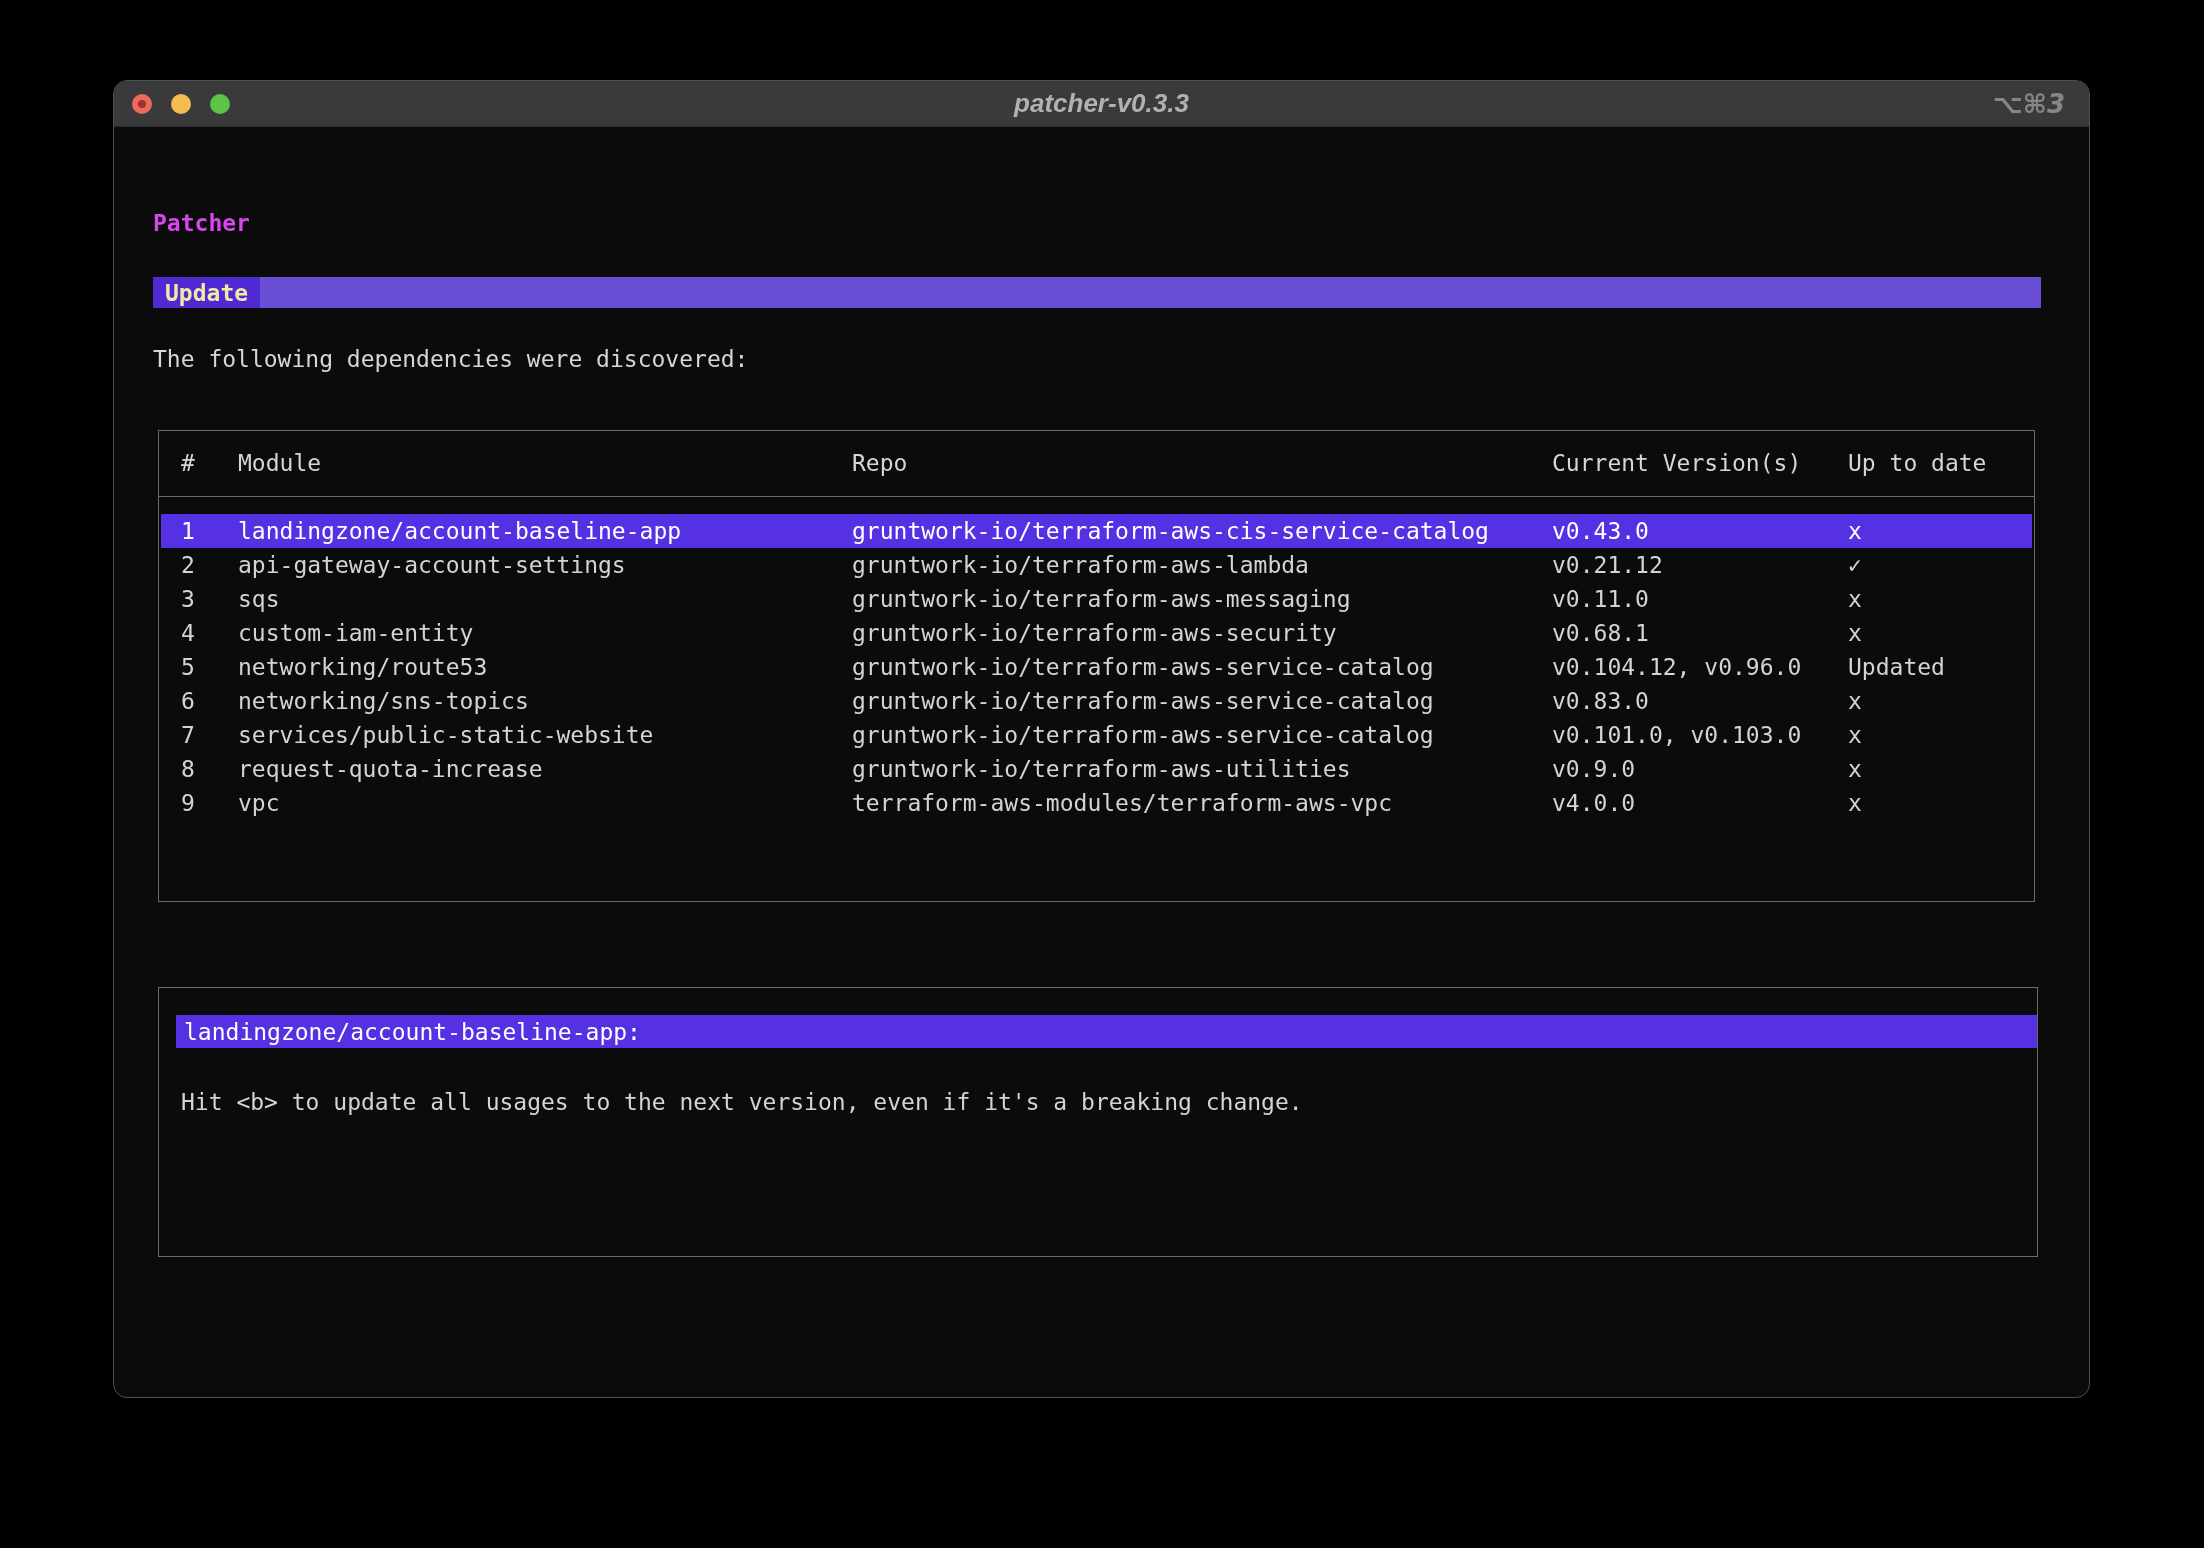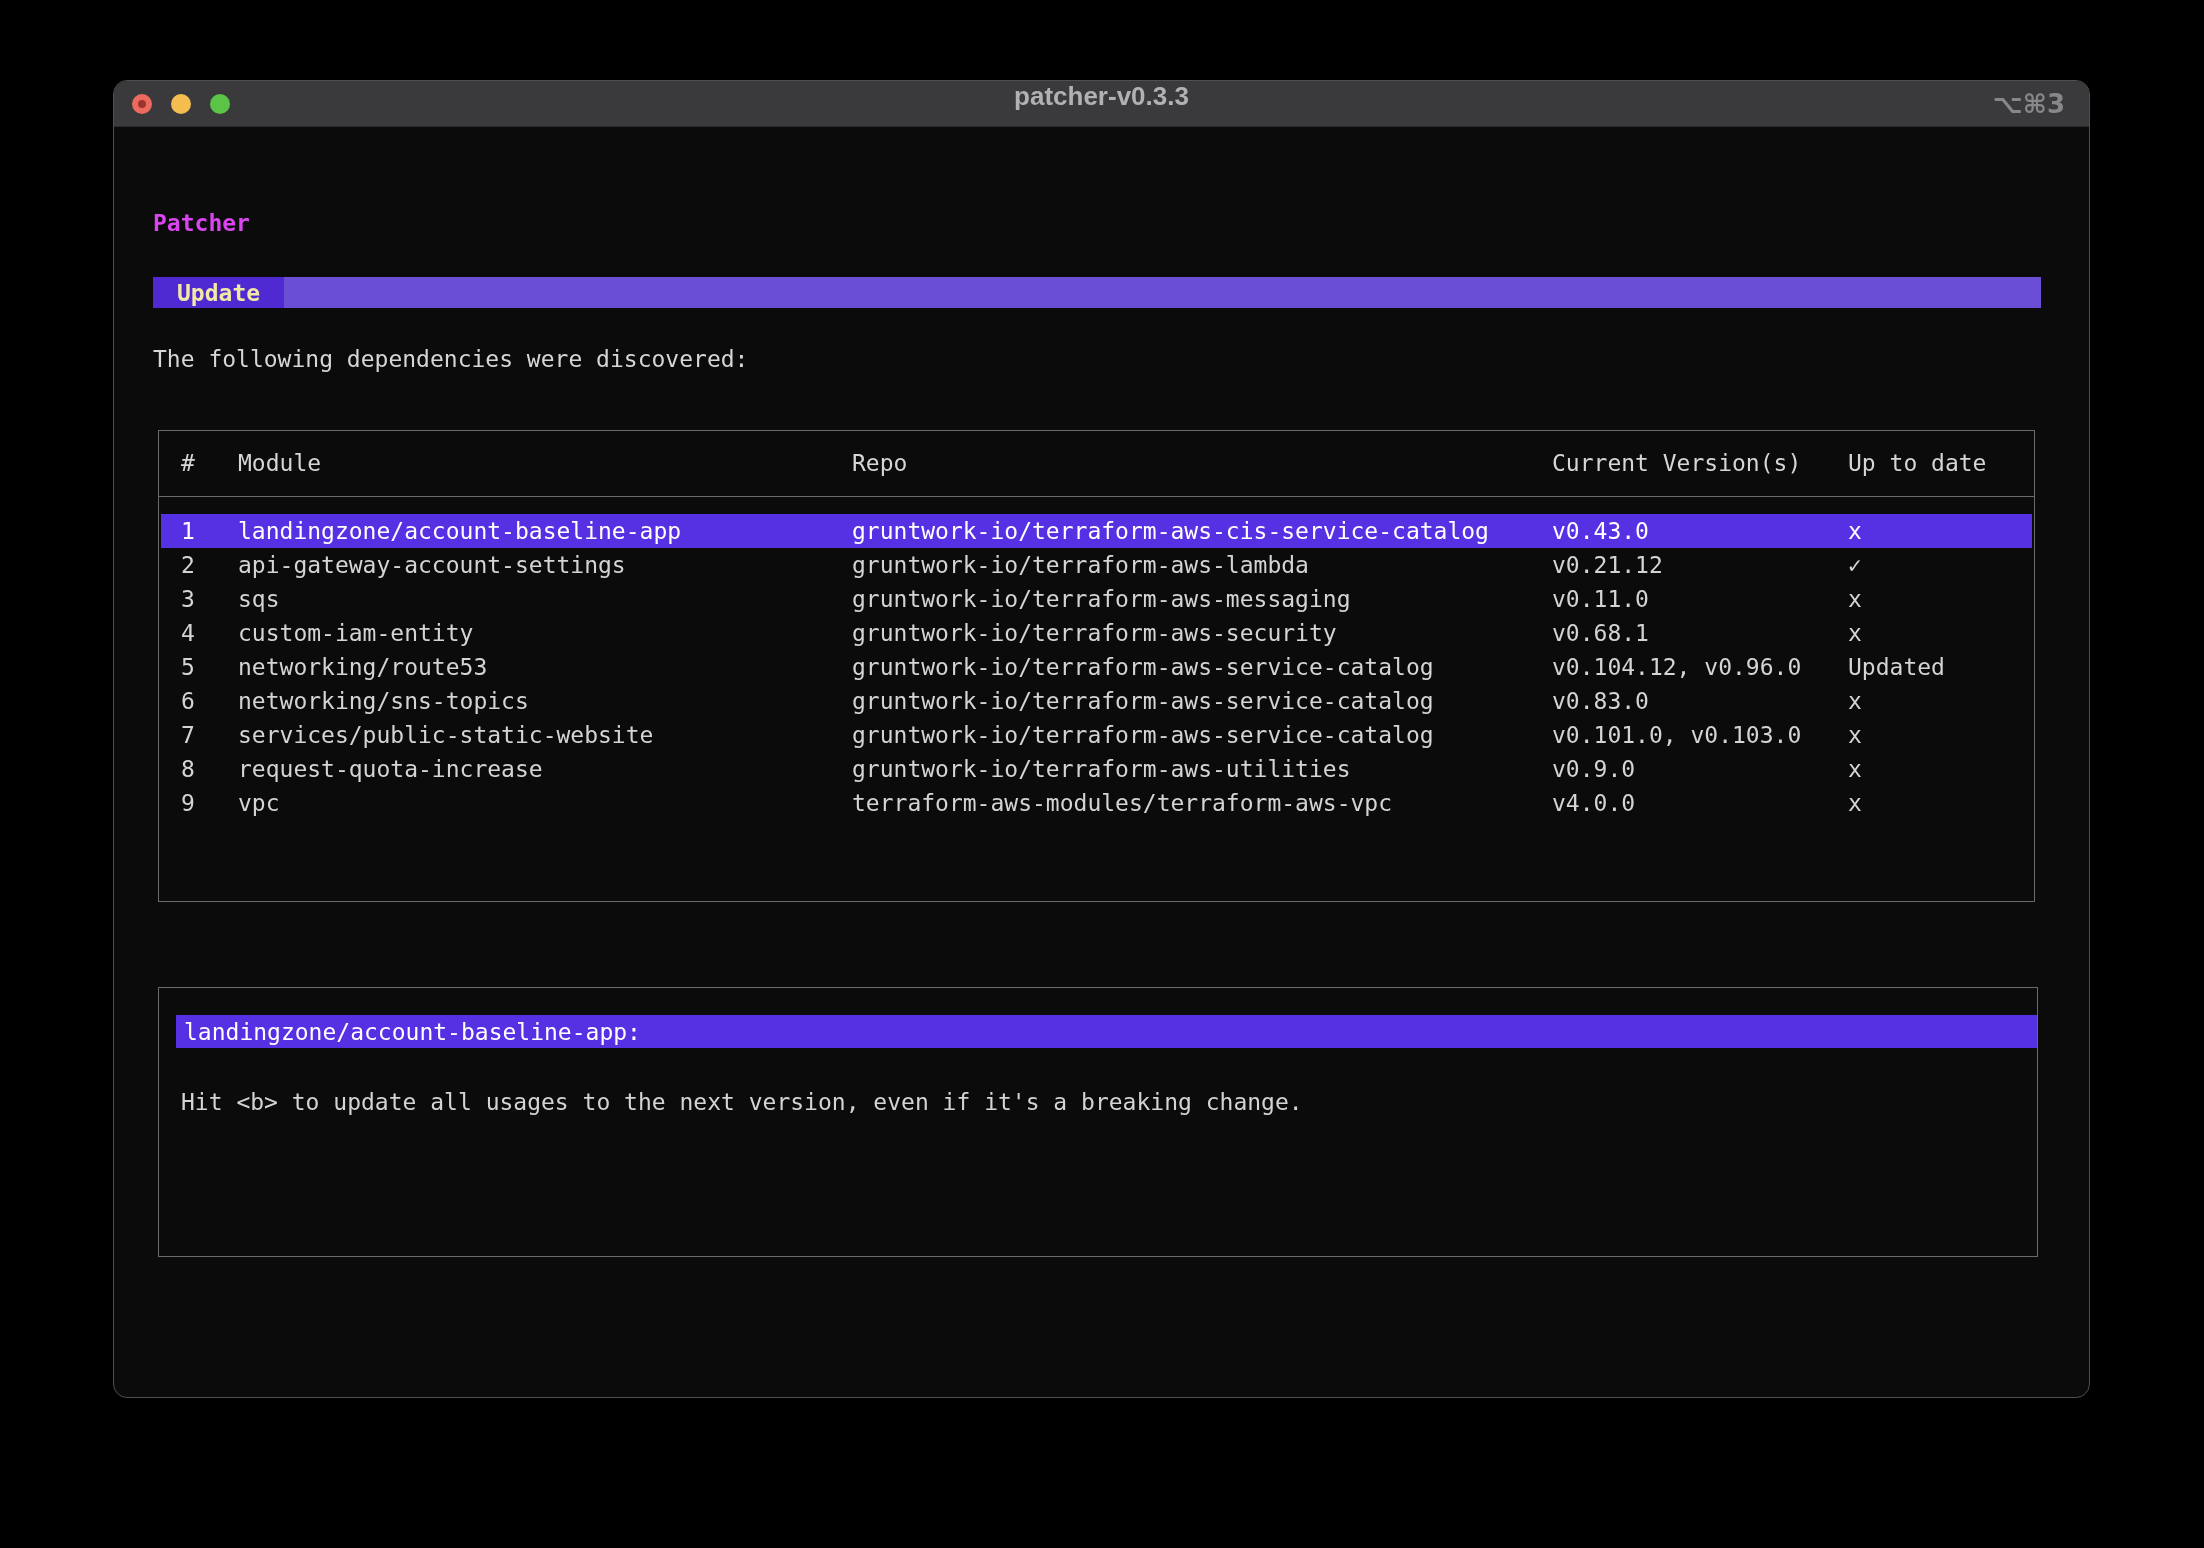--- a/index.html
+++ b/index.html
@@ -11,21 +11,21 @@
   }
 
   .window {
     position: absolute; left: 113px; top: 80px; width: 1977px; height: 1318px;
     background: #0b0b0b; border: 1px solid #4f4f4f; border-radius: 14px;
     overflow: hidden;
   }
 
   .titlebar {
     height: 46px; background: #3a3a3c; border-bottom: 1px solid #2b2b2d;
-    position: relative; display: flex; justify-content: center;
+    position: relative; display: flex; align-items: center; justify-content: center; font-style: italic;
   }
   .lights { position: absolute; left: 18px; top: 0; height: 46px; display: flex; align-items: center; gap: 19px; }
   .light { width: 20px; height: 20px; border-radius: 50%; border: none; position: relative; cursor: default; }
   .light.red { background: #ed6a5e; }
   .light.red::after {
     content: ""; position: absolute; left: 6px; top: 6px; width: 8px; height: 8px;
     border-radius: 50%; background: rgba(90,10,5,0.55);
   }
   .light.yellow { background: #f5bd4f; }
   .light.green { background: #5ac348; }
@@ -41,21 +41,21 @@
   .content { padding-left: 39px; }
 
   .heading { margin-top: 82px; line-height: 28px; font-weight: bold; color: #d946ef; }
 
   .update-bar {
     margin-top: 40px; width: 1888px; height: 31px; background: #6b4ed6;
     display: flex; align-items: stretch;
   }
   .update-tab {
     background: #4f2ad2; color: #f2e9a4; font-weight: bold;
-    padding: 0 24px; display: flex; align-items: center;
+    padding: 0 12px; display: flex; align-items: center;
   }
 
   .intro { margin-top: 37px; line-height: 28px; color: #d6d6d6; }
 
   .dep-table {
     margin-left: 5px; margin-top: 57px; width: 1877px; height: 472px;
     border: 1px solid #6a6a6a;
   }
   .thead { height: 66px; border-bottom: 1px solid #6a6a6a; }
   .trow {

